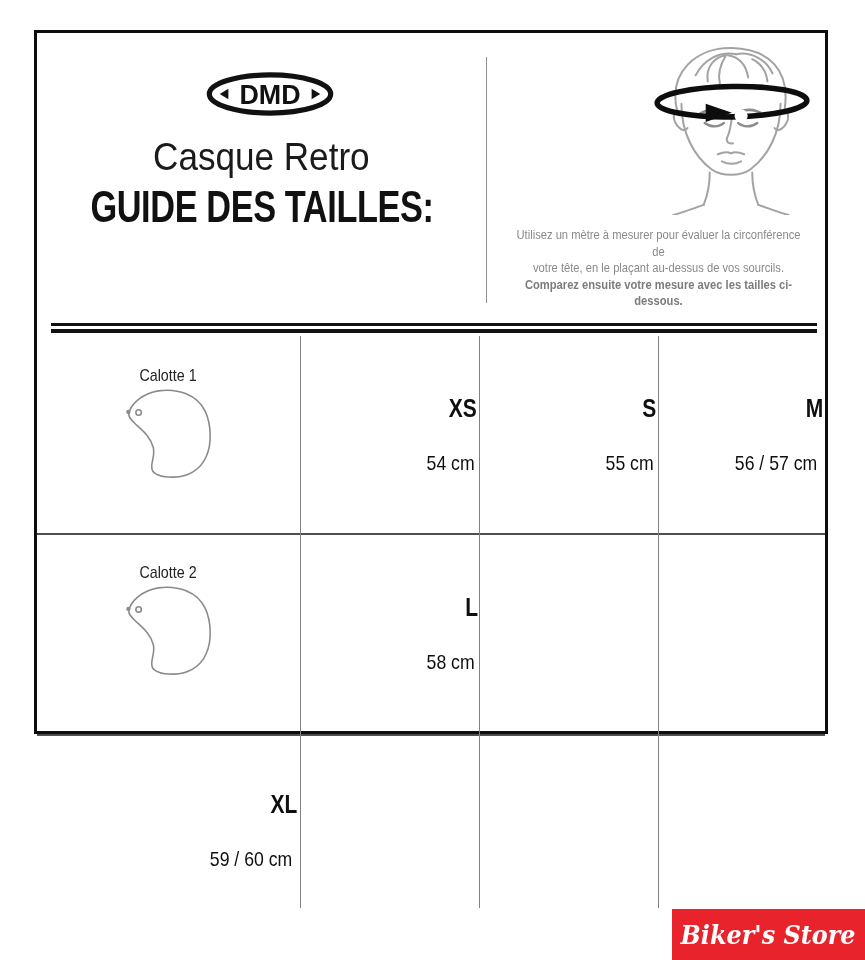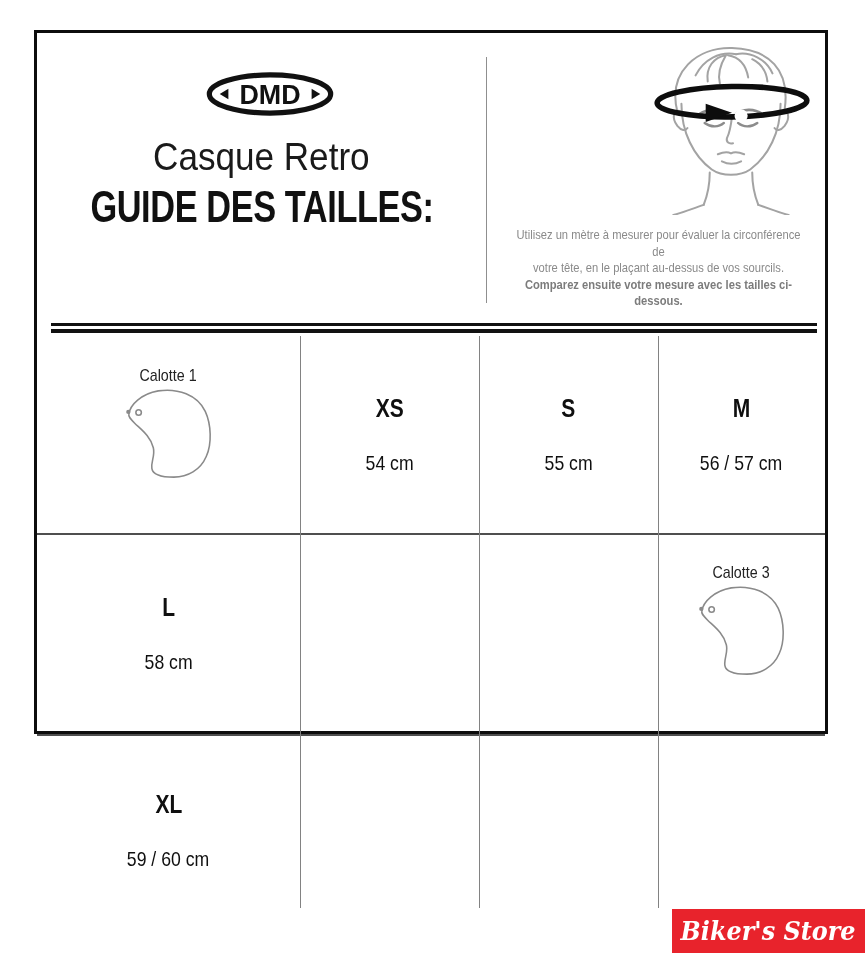--- a/index.html
+++ b/index.html
@@ -40,27 +40,27 @@
   
   .tbl{
     position:absolute;left:0;top:303px;width:788px;height:590px;
     display:grid;grid-template-columns:263px 179px 179px 1fr;
     grid-template-rows:197px 201px 192px;
   }
   .cell{display:flex;flex-direction:column;align-items:center;justify-content:center;}
   .shell-cell{justify-content:flex-start;padding-top:30px;box-sizing:border-box;gap:0;}
   .shell-label{font-size:17px;color:#222;}
   .helmet{width:98px;height:94px;}
-  .size-cell{gap:28px;}
+  .size-cell{gap:28px;align-items:flex-end;}
   .size-label{font-size:25px;font-weight:700;color:#0f0f0f;}
   .size-value{font-size:21px;font-weight:400;color:#0f0f0f;}
 
   
   .badge{
-    position:absolute;left:672px;top:909px;width:193px;height:44px;
+    position:absolute;left:672px;top:909px;width:193px;height:52px;
     background:#e8232c;z-index:5;display:flex;align-items:center;justify-content:center;
   }
   .badge-text{
     font-family:"DejaVu Serif", serif;font-style:italic;font-weight:700;
     color:#ffffff;font-size:26px;transform:scaleX(.92);white-space:nowrap;
   }
   svg{display:block;}
 </style>
 </head>
 <body>
@@ -154,42 +154,42 @@
       </div>
       <div class="cell size-cell">
         <span class="size-label cx">S</span>
         <span class="size-value cx">55 cm</span>
       </div>
       <div class="cell size-cell">
         <span class="size-label cx">M</span>
         <span class="size-value cx">56 / 57 cm</span>
       </div>
 
-      <div class="cell size-cell">
-        <span class="size-label cx">L</span>
-        <span class="size-value cx">58 cm</span>
-      </div>
-      <div class="cell size-cell">
-        <span class="size-label cx"></span>
-        <span class="size-value cx"></span>
-      </div>
-      <div class="cell size-cell">
-        <span class="size-label cx"></span>
-        <span class="size-value cx"></span>
-      </div>
-
       <div class="cell shell-cell">
-        <span class="shell-label cx">Calotte 3</span>
+        <span class="shell-label cx">Calotte 2</span>
         <svg class="helmet" viewBox="0 0 100 94" fill="none" stroke="#8a8a8a" stroke-width="1.6">
           <path d="M 9 28 C 10 18 22 7 39 4 C 59 1 79 8 87 25 C 93 38 94 58 88 71 C 82 85 69 92 55 92 C 43 92 33.5 90 32.5 83 C 31.5 76 36 70 34 62 C 31 50 21 43 15 37 C 10.5 32.5 8.5 30.5 9 28 Z"></path>
           <circle cx="8.5" cy="25.5" r="2.2" fill="#8a8a8a" stroke="none"></circle>
           <circle cx="19" cy="26" r="2.8"></circle>
         </svg>
       </div>
       <div class="cell size-cell">
+        <span class="size-label cx">L</span>
+        <span class="size-value cx">58 cm</span>
+      </div>
+      <div class="cell size-cell">
+        <span class="size-label cx"></span>
+        <span class="size-value cx"></span>
+      </div>
+      <div class="cell size-cell">
+        <span class="size-label cx"></span>
+        <span class="size-value cx"></span>
+      </div>
+
+      <div class="cell size-cell">
         <span class="size-label cx">XL</span>
         <span class="size-value cx">59 / 60 cm</span>
       </div>
       <div class="cell size-cell">
         <span class="size-label cx"></span>
         <span class="size-value cx"></span>
       </div>
 
     </div>
   </div>

